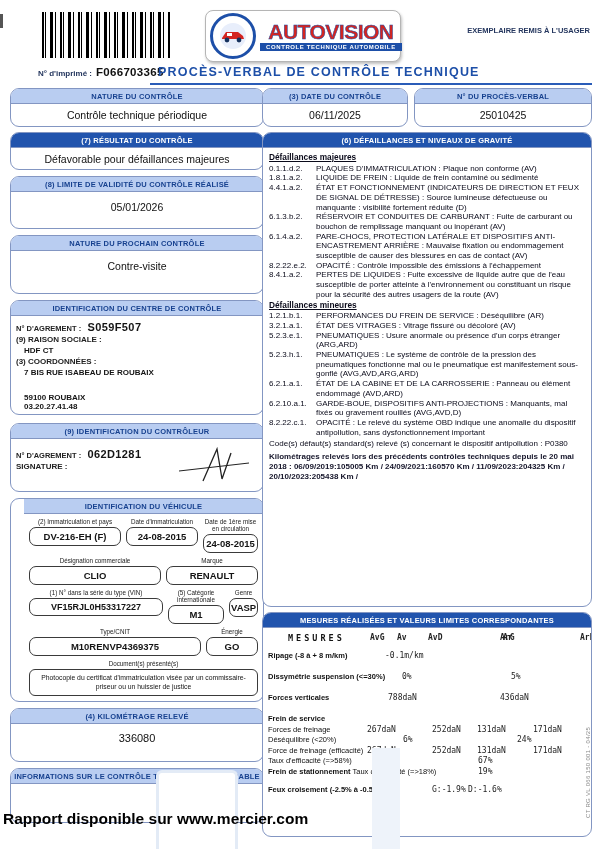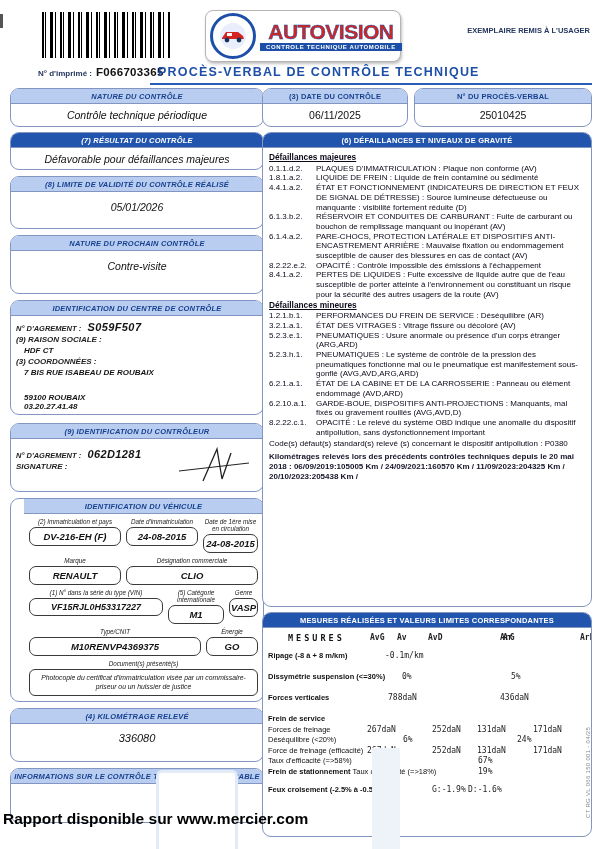--- a/index.html
+++ b/index.html
@@ -16,21 +16,21 @@
   .logo-name{color:#d42420;font-weight:bold;font-size:21px;letter-spacing:-.5px;line-height:21px;-webkit-text-stroke:.5px #1d4fa8;}
   .logo-tag{background:#1d4fa8;color:#fff;font-size:6px;font-weight:bold;letter-spacing:.6px;padding:1px 6px;margin-top:1px;white-space:nowrap;}
   .copy-note{position:absolute;right:10px;top:26px;font-size:7.5px;font-weight:bold;color:#24365e;}
   .print-line{position:absolute;left:38px;top:66px;font-size:8px;color:#24365e;font-weight:bold;}
   .print-num{font-size:11.5px;color:#111;font-weight:bold;margin-left:4px;letter-spacing:.3px;}
   .doc-title{position:absolute;left:158px;top:65px;font-size:12.5px;font-weight:bold;color:#1d4fa8;letter-spacing:1.2px;white-space:nowrap;}
   .title-rule{position:absolute;left:150px;right:8px;top:83px;height:2px;background:#2a5cb8;}
   .edge-mark{position:absolute;left:0;top:14px;width:3px;height:14px;background:#555;}
 
   
-  .col-left{position:absolute;left:10px;top:88px;width:254px;font-style:italic;}
+  .col-left{position:absolute;left:10px;top:88px;width:254px;}
   .col-right{position:absolute;left:262px;top:88px;width:330px;}
 
   .sec{border:1.2px solid #8396c2;border-radius:9px;background:#fff;overflow:hidden;box-sizing:border-box;}
   .sec-h{background:#b9cdf1;color:#17418f;font-weight:bold;font-size:7.5px;text-align:center;padding:3px 2px 2px;border-bottom:1px solid #8396c2;letter-spacing:.2px;}
   .sec-h.dark{background:#2154ad;color:#fff;}
   .sec-b{padding:3px 5px;}
   .center-val{text-align:center;font-size:10.5px;color:#101010;}
 
   
   .s-nature .sec-b{min-height:14px;padding-top:5px;}
@@ -198,27 +198,27 @@
           <div class="veh-f w-dimm">
             <div class="veh-lbl">Date d'immatriculation</div>
             <div class="veh-box">24-08-2015</div>
           </div>
           <div class="veh-f w-circ">
             <div class="veh-lbl">Date de 1ère mise en circulation</div>
             <div class="veh-box">24-08-2015</div>
           </div>
         </div>
         <div class="veh-row">
+          <div class="veh-f w-desig">
+            <div class="veh-lbl">Désignation commerciale</div>
+            <div class="veh-box">CLIO</div>
+          </div>
           <div class="veh-f w-marque">
             <div class="veh-lbl">Marque</div>
             <div class="veh-box">RENAULT</div>
-          </div>
-          <div class="veh-f w-desig">
-            <div class="veh-lbl">Désignation commerciale</div>
-            <div class="veh-box">CLIO</div>
           </div>
         </div>
         <div class="veh-row">
           <div class="veh-f w-vin">
             <div class="veh-lbl">(1) N° dans la série du type (VIN)</div>
             <div class="veh-box" style="font-size:9px;">VF15RJL0H53317227</div>
           </div>
           <div class="veh-f w-cat">
             <div class="veh-lbl">(5) Catégorie internationale</div>
             <div class="veh-box">M1</div>

